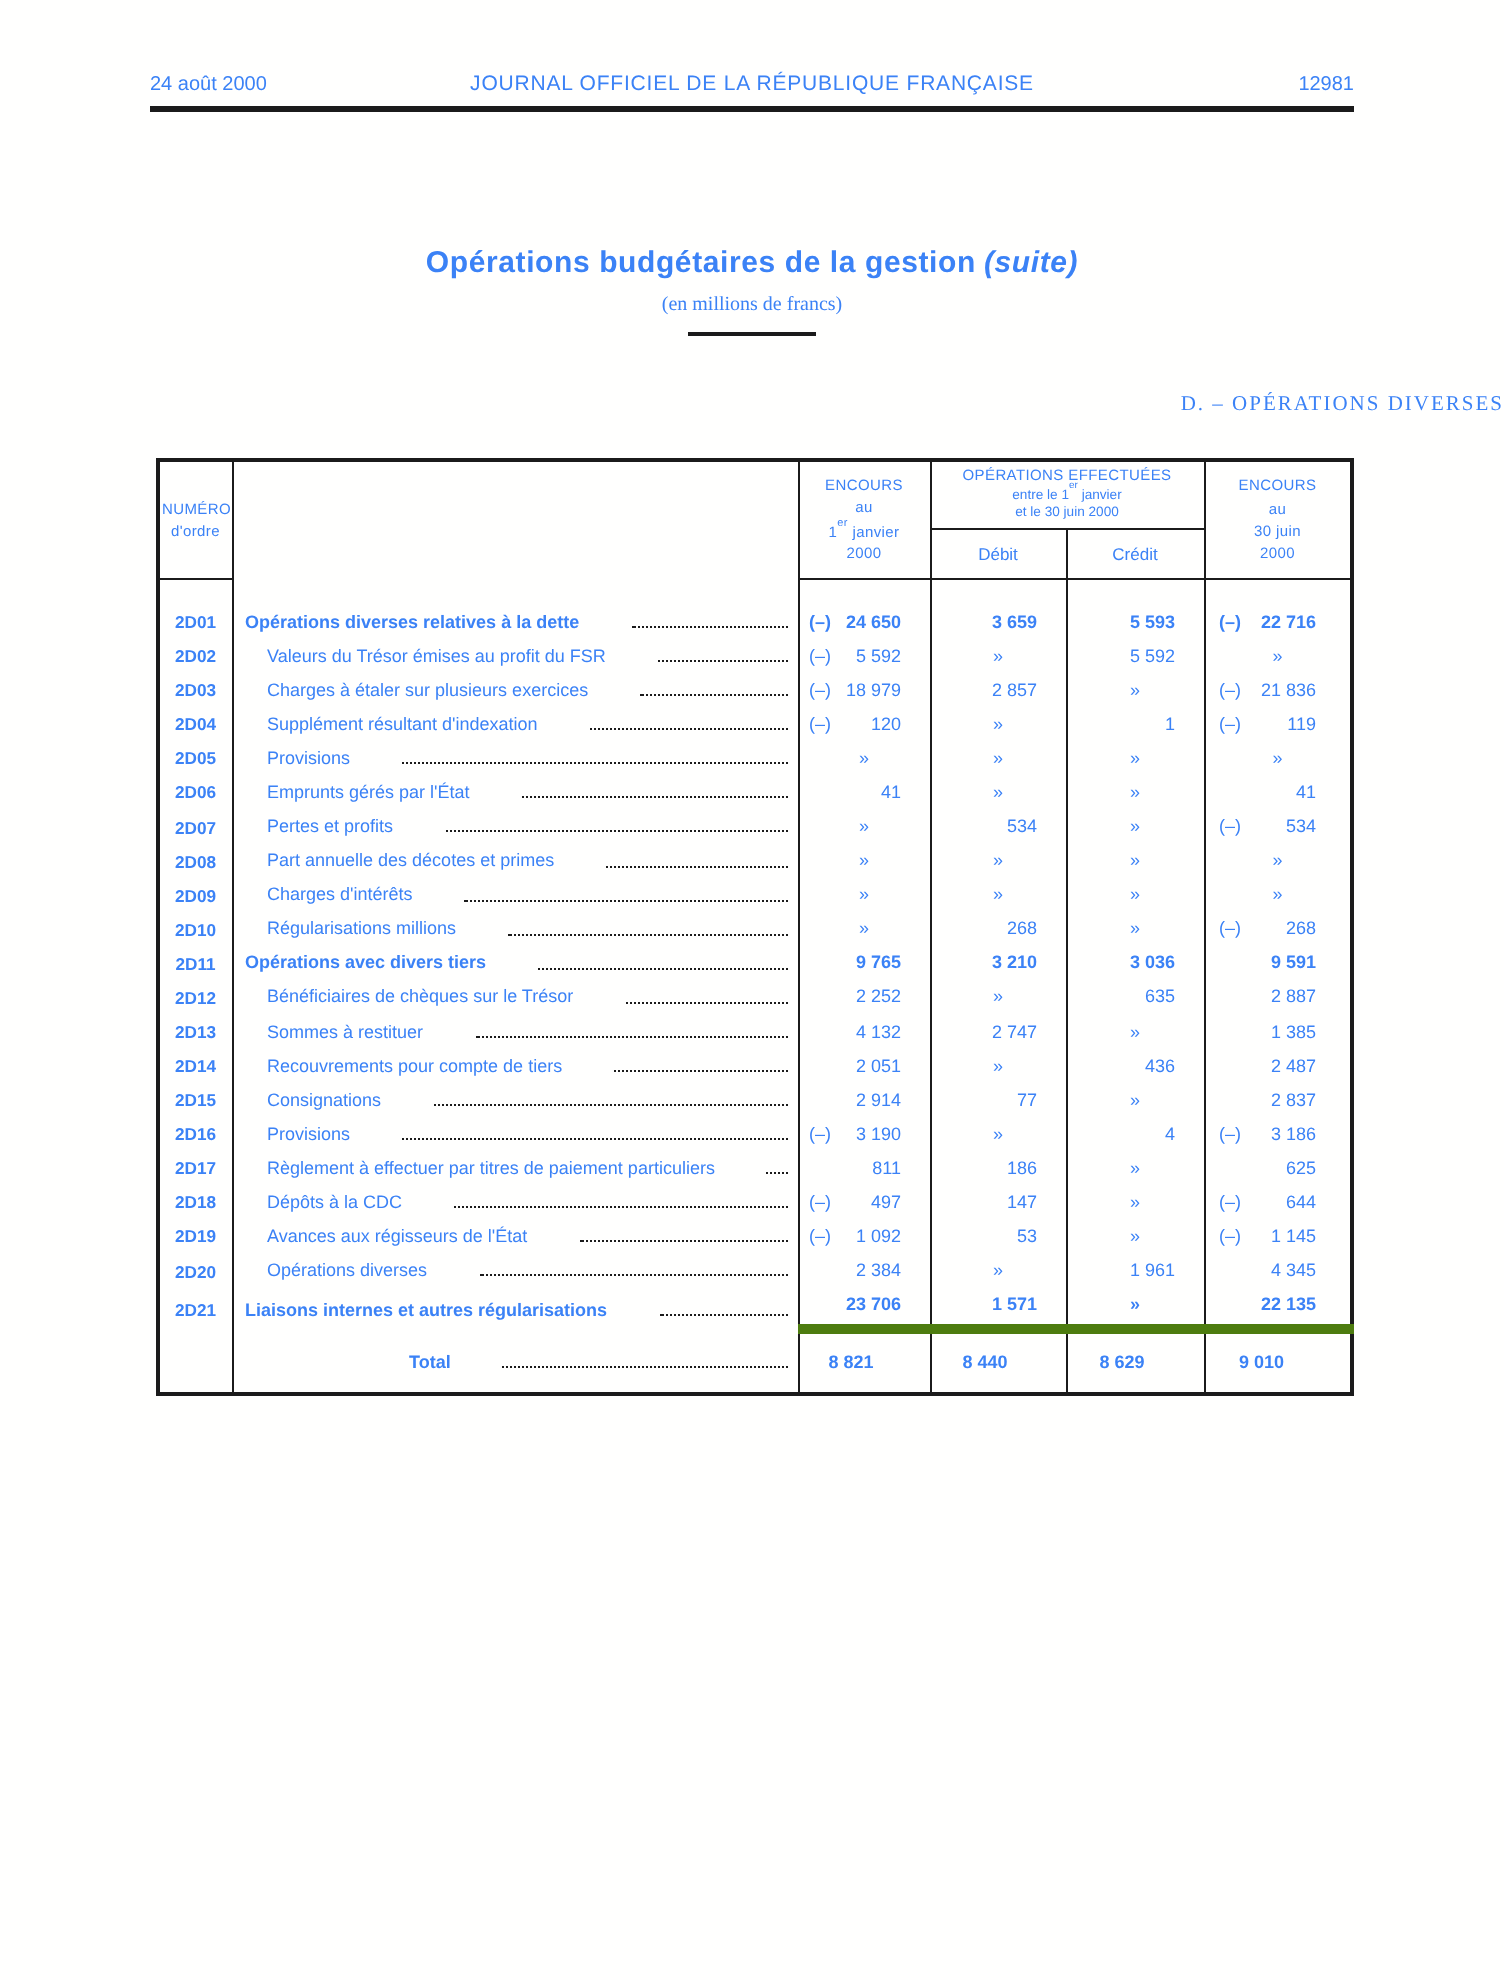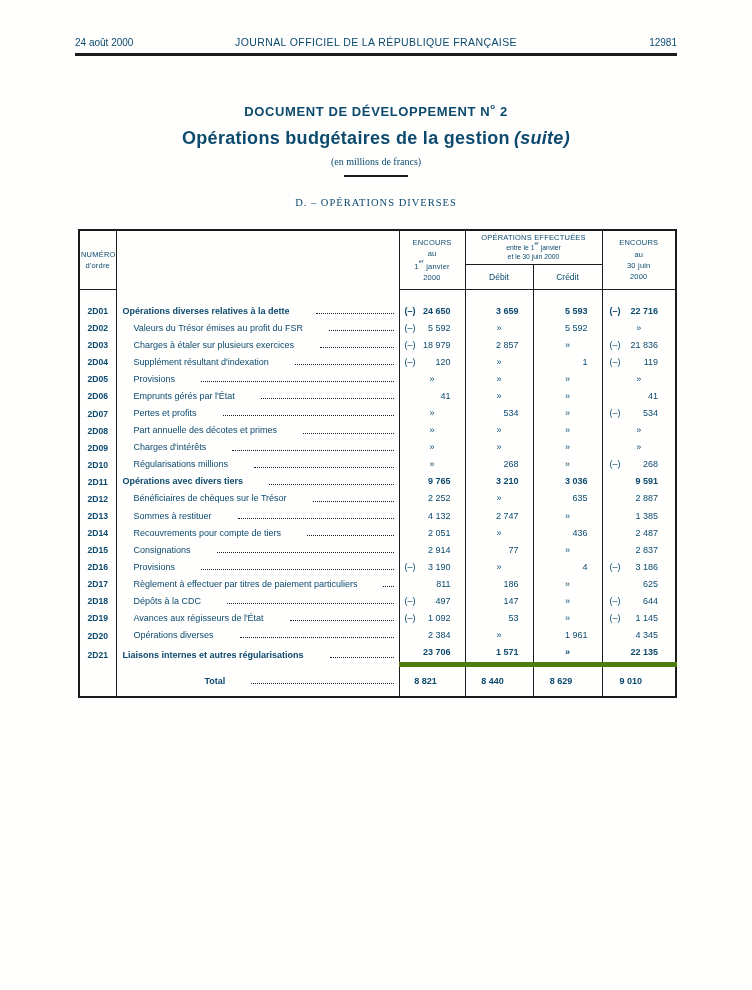--- a/index.html
+++ b/index.html
@@ -1,41 +1,41 @@
 <!DOCTYPE html>
 <html><head>
 <meta charset="utf-8">
 <style>
   html,body { margin:0; padding:0; background:#e8e8e8; }
   .page {
     position:relative; width:752px; height:990px; background:#fffffe;
-    margin:0 auto; font-family:"Liberation Sans", sans-serif; color:#0c4a6e;
+    margin:0 auto; font-family:"Liberation Sans", sans-serif; color:#3b82f6;
     overflow:hidden;
   }
   
   .page-header {
     position:absolute; top:36px; left:75px; width:602px;
     display:flex; align-items:baseline; font-size:10px;
   }
   .page-header .left  { width:130px; text-align:left; }
   .page-header .mid   { flex:1; text-align:center; letter-spacing:.4px; font-size:10.5px; }
   .page-header .right { width:130px; text-align:right; }
   .header-rule { position:absolute; top:53px; left:75px; width:602px; height:2.5px; background:#1b1b1b; }
 
   
   .title-block { position:absolute; top:104px; left:0; width:752px; text-align:center; }
   .h1 { font-size:13px; font-weight:bold; letter-spacing:.6px; }
   .h1 sup { font-size:8px; position:relative; top:-2px; }
-  .h2 { margin-top:9px; font-size:18px; font-weight:bold; letter-spacing:.3px; }
+  .h2 { margin-top:19px; font-size:15px; font-weight:bold; letter-spacing:.3px; }
   .h2 i { margin-left:4px; }
   .unit { margin-top:7px; font-family:"Liberation Serif", serif; font-size:10px; }
   .unit-rule { margin:8px auto 0; width:64px; height:1.5px; background:#1b1b1b; }
 
   .section-title {
-    position:absolute; top:197px; left:0; width:752px; text-align:center;
+    position:absolute; top:197px; left:0; width:752px; text-align:right;
     font-family:"Liberation Serif", serif; font-size:10.5px; letter-spacing:1px;
   }
 
   
   .tbl-wrap { position:absolute; top:229px; left:78px; }
   table { border-collapse:collapse; table-layout:fixed; width:597px; border:2px solid #1b1b1b; }
   th, td { border-left:1px solid #1b1b1b; }
 
   thead th {
     vertical-align:middle; text-align:center; font-weight:normal;
@@ -78,21 +78,20 @@
 <div class="page">
 
   <div class="page-header">
     <span class="left">24 août 2000</span>
     <span class="mid">JOURNAL OFFICIEL DE LA RÉPUBLIQUE FRANÇAISE</span>
     <span class="right">12981</span>
   </div>
   <div class="header-rule"></div>
 
   <div class="title-block">
-    <div class="h1"><span>DOCUMENT DE DÉVELOPPEMENT N</span><sup>o</sup><span> 2</span></div>
     <div class="h2"><span>Opérations budgétaires de la gestion</span><i>(suite)</i></div>
     <div class="unit">(en millions de francs)</div>
     <div class="unit-rule"></div>
   </div>
 
   <div class="section-title">D. – OPÉRATIONS DIVERSES</div>
 
   <div class="tbl-wrap">
     <table>
       <colgroup>

